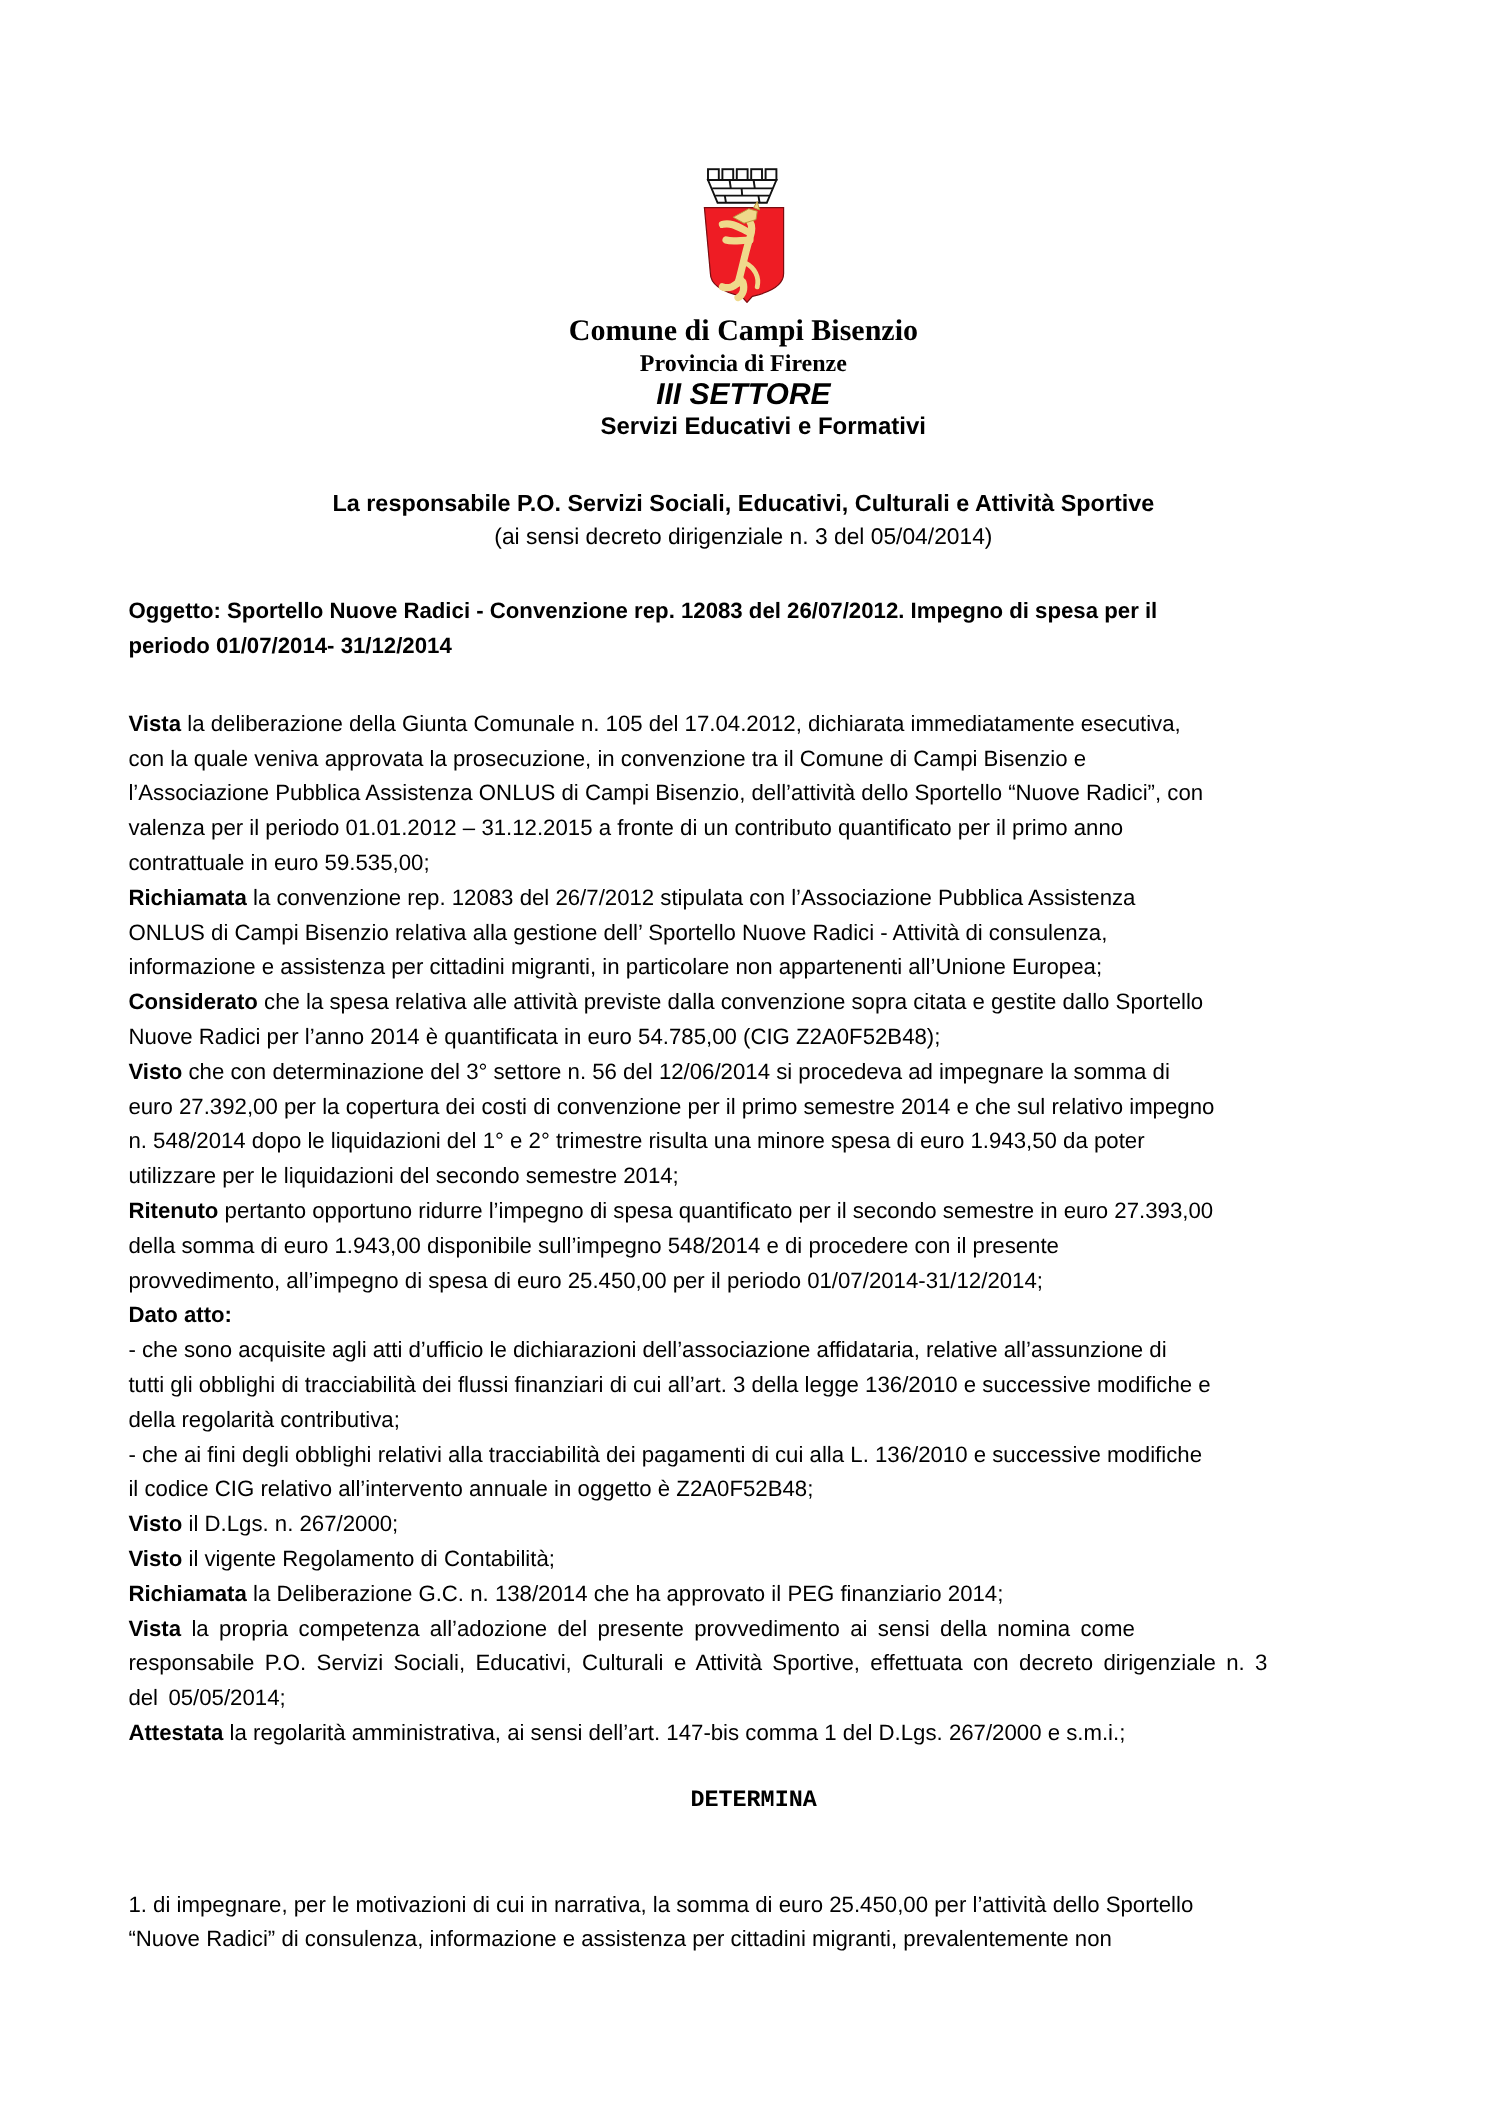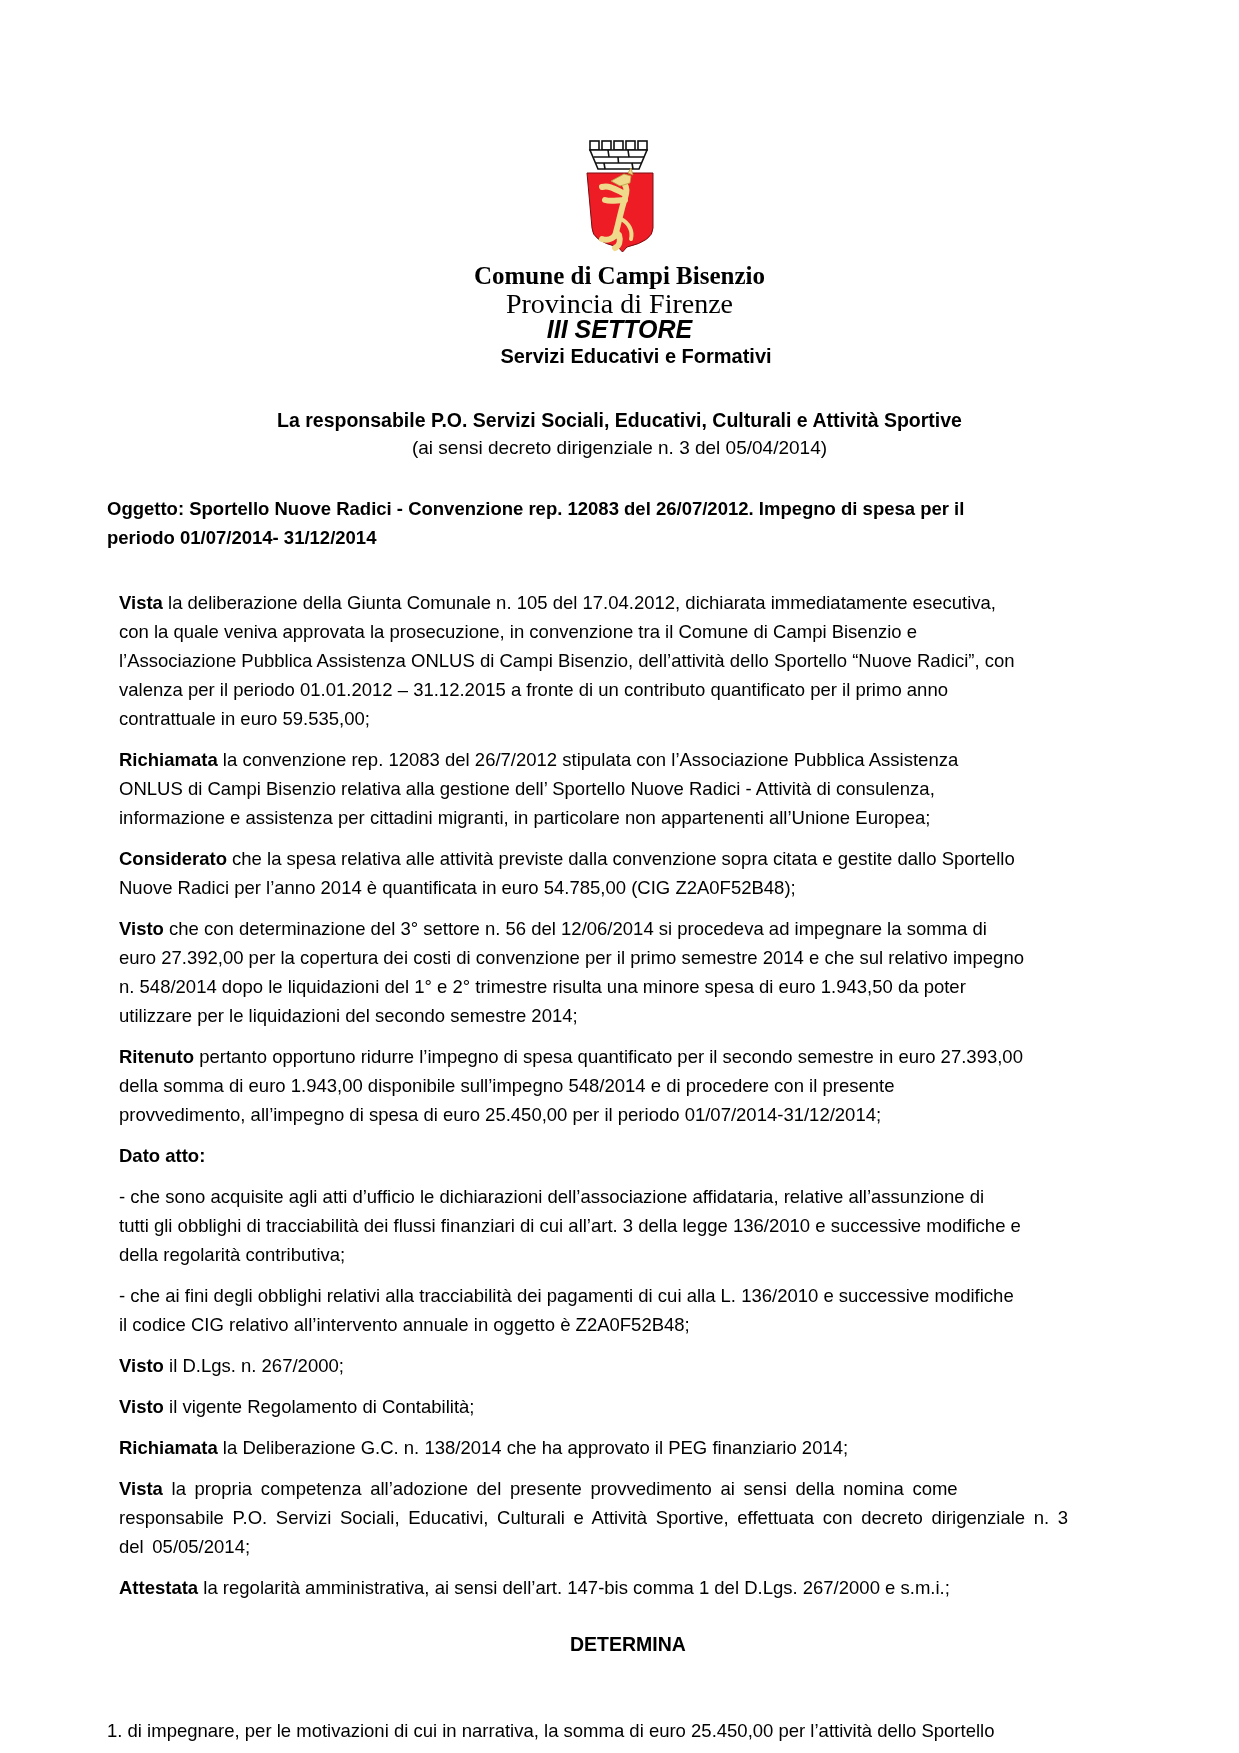--- a/index.html
+++ b/index.html
@@ -19,22 +19,22 @@
 
   .municipality {
     font-family: Liberation Serif, serif;
     font-weight: bold;
     font-size: 25px;
     line-height: 30px;
     margin-top: 3px;
   }
   .province {
     font-family: "Liberation Serif", serif;
-    font-weight: normal;
-    font-size: 28px;
+    font-weight: bold;
+    font-size: 20px;
     line-height: 25px;
   }
   .sector {
     font-weight: bold;
     font-style: italic;
     font-size: 25px;
     line-height: 27px;
   }
   .service {
     font-weight: bold;
@@ -53,30 +53,31 @@
     margin: 32px 0 0 107px;
     width: 1042px;
     font-size: 18.5px;
     line-height: 29px;
   }
   .subject {
     font-weight: bold;
     white-space: pre-line;
     margin: 0 0 36px 0;
   }
-  .para { white-space: pre-line; margin: 12px; }
+  .para { white-space: pre-line; margin: 0; }
   .para .lead { font-weight: bold; }
   .para.justify { word-spacing: 3.5px; }
 
   .determina {
     text-align: center;
     font-weight: bold;
     font-size: 19.5px;
     margin-top: 28px;
     margin-bottom: 57px;
+    font-family: Liberation Mono, monospace;
   }
   .item { white-space: pre-line; }
 </style>
 </head>
 <body>
 
 <div class="page">
 
   <div class="header">
     <svg class="crest" width="72" height="118" viewBox="0 0 72 118">

